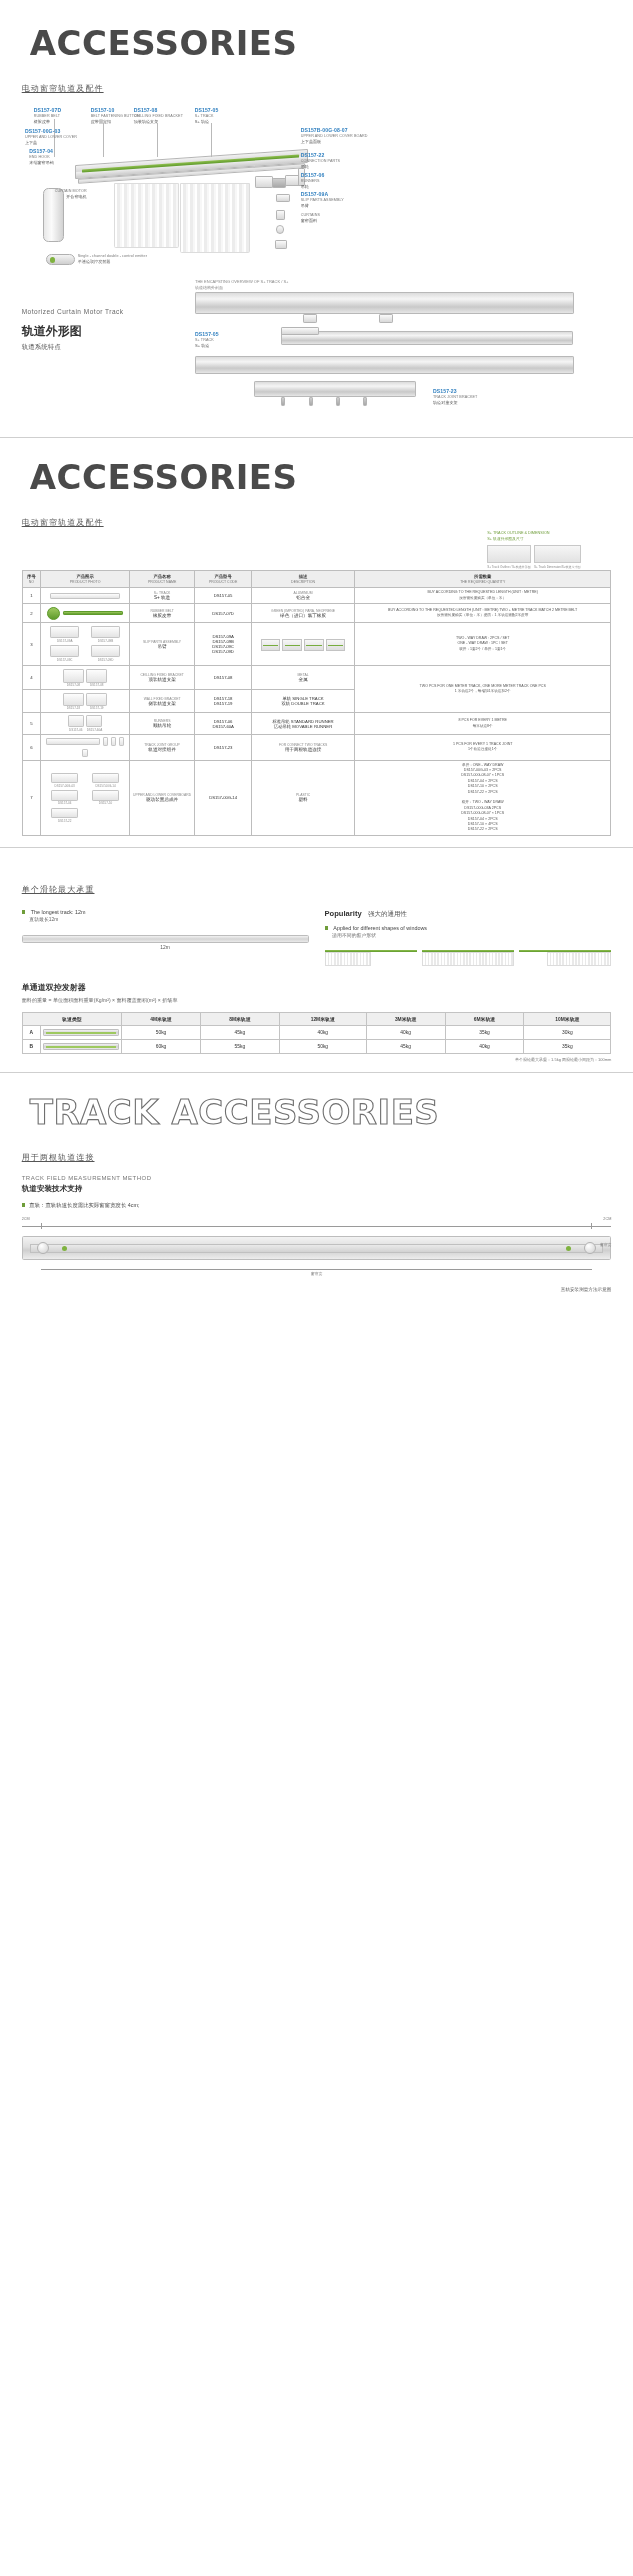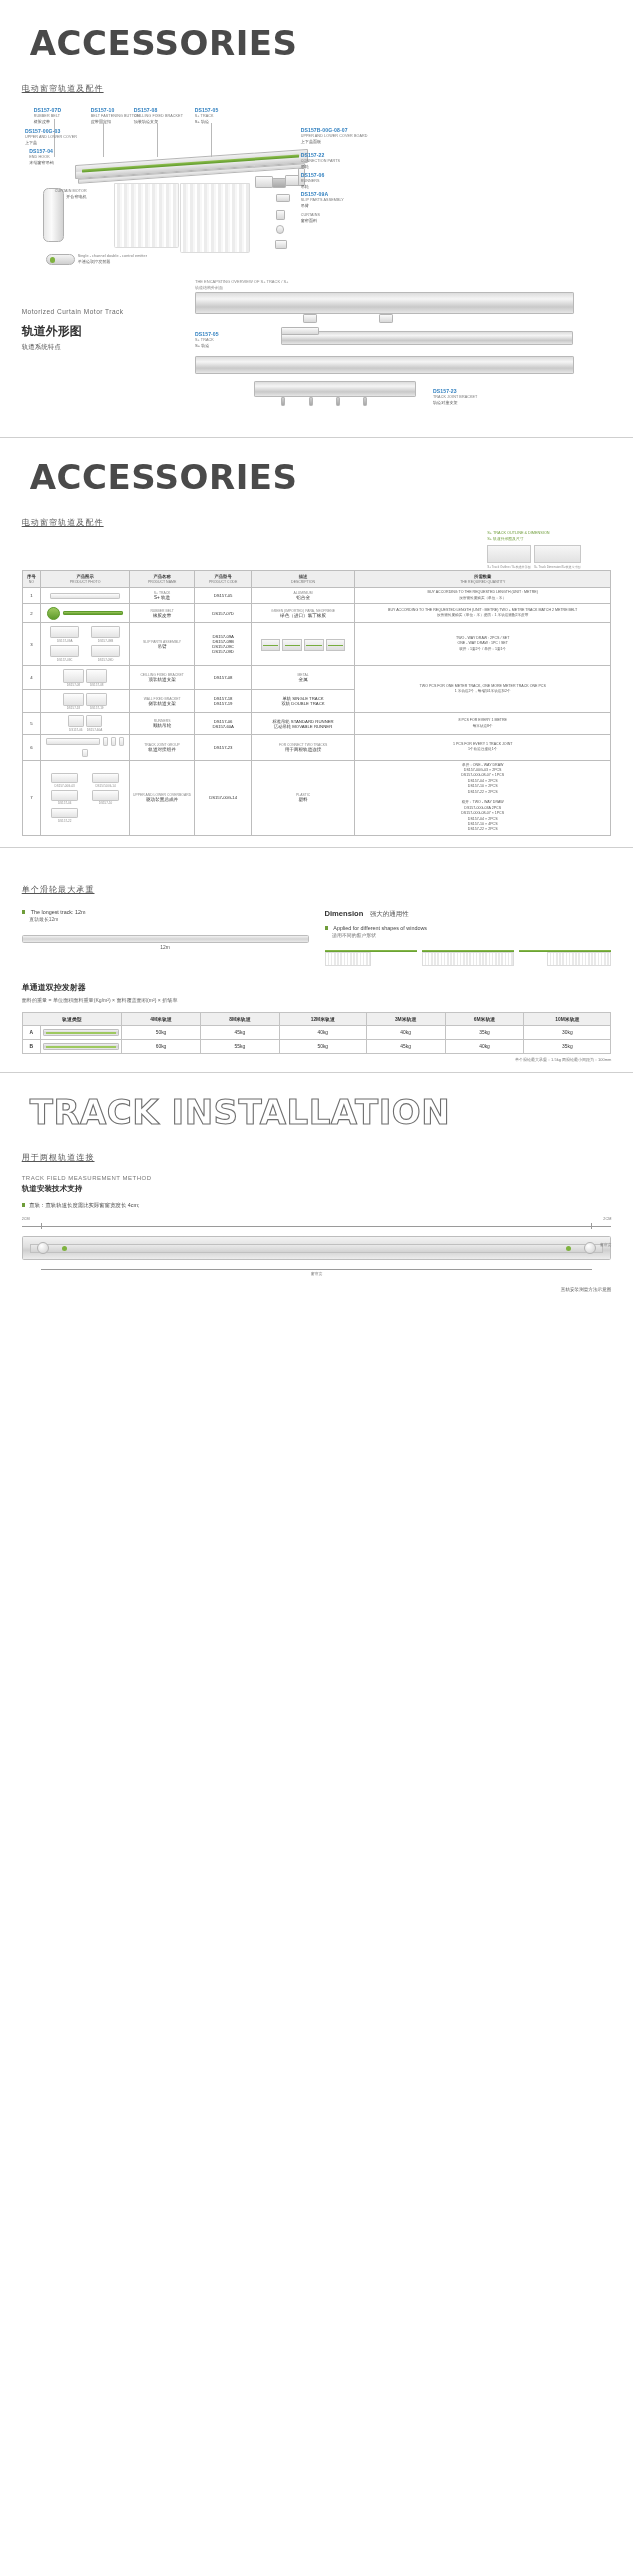--- a/index.html
+++ b/index.html
@@ -707,21 +707,21 @@
           <span>The longest track: 12m</span>
           <span class="cn">直轨最长12m</span>
         </div>
         <div class="track-12m">
           <div class="t12-bar"></div>
           <div class="t12-cap">12m</div>
         </div>
       </div>
       <div class="bear-col">
         <div class="pop-head">
-          <span>Dimension</span>
+          <span>Popularity</span>
           <span class="cn">强大的通用性</span>
         </div>
         <div class="bull">
           <span>Applied for different shapes of windows</span>
           <span class="cn">适用不同的窗户形状</span>
         </div>
         <div class="win-icons">
           <div class="win-ic">
             <div class="line"></div>
               <div class="drape" style="left:0;right:50%;"></div>
@@ -779,21 +779,21 @@
           <td>35kg</td>
         </tr>
       </tbody>
     </table>
     <div class="bear-note">单个滑轮最大承重：1.5kg    两滑轮最小间距为：100mm</div>
   </div>
 
   <div class="rule"></div>
 
   <div class="sec5">
-    <h1 class="big-title outline">TRACK INSTALLATION</h1>
+    <h1 class="big-title outline">TRACK ACCESSORIES</h1>
     <div class="sub-title">用于两根轨道连接</div>
 
     <div class="ins-sub1">TRACK FIELD MEASUREMENT METHOD</div>
     <div class="ins-sub2">轨道安装技术支持</div>
 
     <div class="ins-bull">直轨：直轨轨道长度需比实际窗窗宽度长 4cm;</div>
 
     <div class="meas">
       <div class="dimtxt" style="left:0; top:0;">2CM</div>
       <div class="dimtxt" style="right:0; top:0;">2CM</div>

